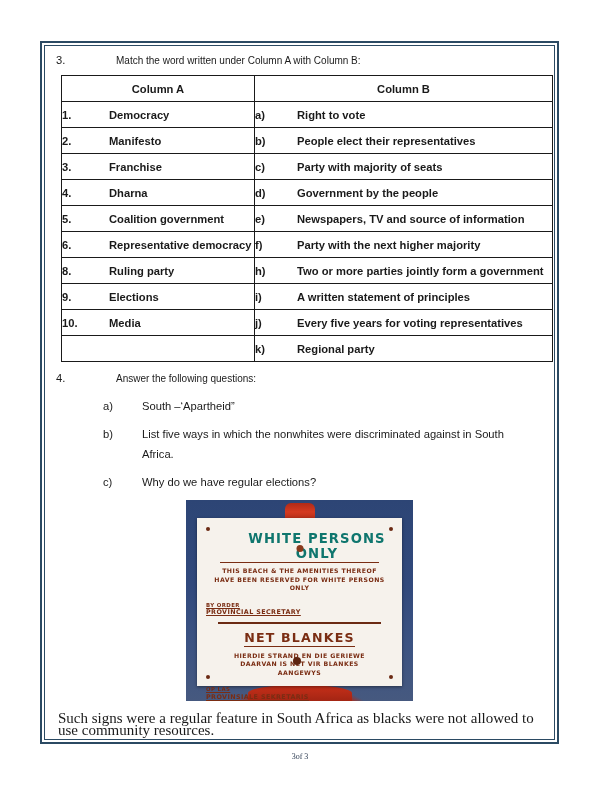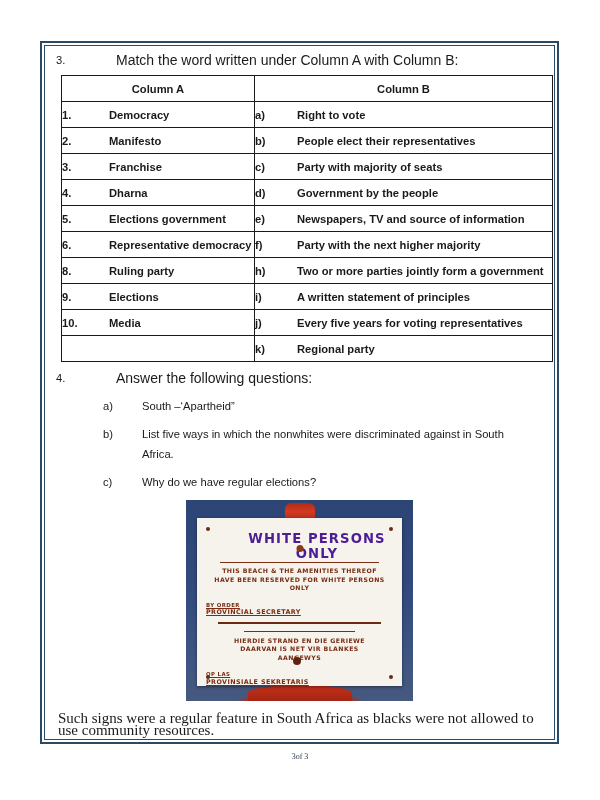--- a/index.html
+++ b/index.html
@@ -53,21 +53,21 @@
     line-height: 15px;
     color: #1a1a1a;
   }
   .q-num {
     width: 47px;
     flex: 0 0 47px;
     font-size: 11.2px;
   }
   .q-text {
     flex: 1 1 auto;
-    font-size: 14px;
+    font-size: 10px;
     padding-left: 13px;
   }
   #q3-heading { margin-bottom: 7px; }
 
   
   table.match-table {
     border-collapse: collapse;
     width: 491px;
     table-layout: fixed;
     margin-left: 5px;
@@ -199,21 +199,21 @@
   .bolt.low-hole {
     width: 8px; height: 8px;
     left: 96px; bottom: 21px;
     background: #5e2410;
   }
   .sign-title {
     text-align: center;
     font-size: 13.2px;
     font-weight: bold;
     letter-spacing: 1.1px;
-    color: #4c1d95;
+    color: #0f766e;
     margin-top: 6px;
     line-height: 15px;
     margin-left: 35px;
   }
   .title-rule {
     height: 1.4px;
     background: #7a2d13;
     margin: 1px 14px 4px 14px;
   }
   .sign-body {
@@ -312,21 +312,21 @@
             </tr>
             <tr>
               <td class="cell-pad"><span class="idx">3.</span><span>Franchise</span></td>
               <td class="cell-pad"><span class="idx-b">c)</span><span>Party with majority of seats</span></td>
             </tr>
             <tr>
               <td class="cell-pad"><span class="idx">4.</span><span>Dharna</span></td>
               <td class="cell-pad"><span class="idx-b">d)</span><span>Government by the people</span></td>
             </tr>
             <tr>
-              <td class="cell-pad"><span class="idx">5.</span><span>Elections government</span></td>
+              <td class="cell-pad"><span class="idx">5.</span><span>Coalition government</span></td>
               <td class="cell-pad"><span class="idx-b">e)</span><span>Newspapers, TV and source of information</span></td>
             </tr>
             <tr>
               <td class="cell-pad"><span class="idx">6.</span><span>Representative democracy</span></td>
               <td class="cell-pad"><span class="idx-b">f)</span><span>Party with the next higher majority</span></td>
             </tr>
             <tr>
               <td class="cell-pad"><span class="idx">8.</span><span>Ruling party</span></td>
               <td class="cell-pad"><span class="idx-b">h)</span><span>Two or more parties jointly form a government</span></td>
             </tr>
@@ -384,20 +384,21 @@
             <div class="sign-body">THIS BEACH &amp; THE AMENITIES THEREOF</div>
             <div class="sign-body">HAVE BEEN RESERVED FOR WHITE PERSONS</div>
             <div class="sign-body left-al">ONLY</div>
             <div class="sign-auth">
               <div>BY ORDER</div>
               <div class="big">PROVINCIAL SECRETARY</div>
             </div>
 
             <div class="mid-rule"></div>
 
+            <div class="sign-title2">NET BLANKES</div>
             <div class="title-rule2"></div>
             <div class="sign-body">HIERDIE STRAND EN DIE GERIEWE</div>
             <div class="sign-body">DAARVAN IS NET VIR BLANKES</div>
             <div class="sign-body left-al">AANGEWYS</div>
             <div class="sign-auth">
               <div>OP LAS</div>
               <div class="big">PROVINSIALE SEKRETARIS</div>
             </div>
           </div>
         </div>

